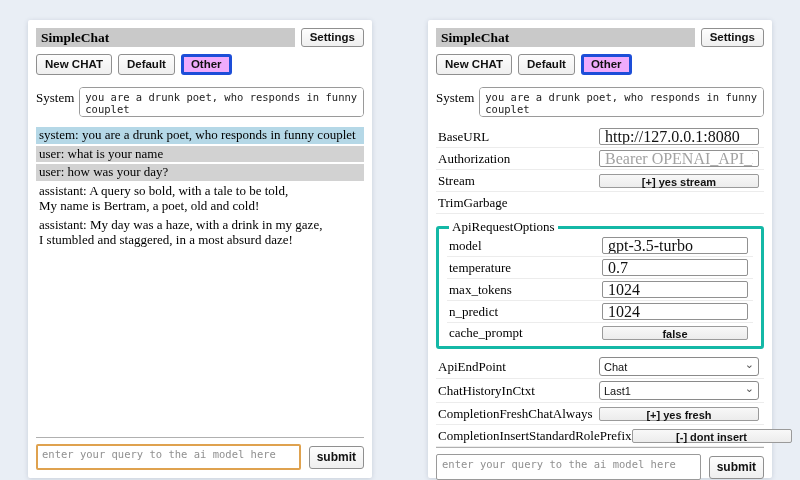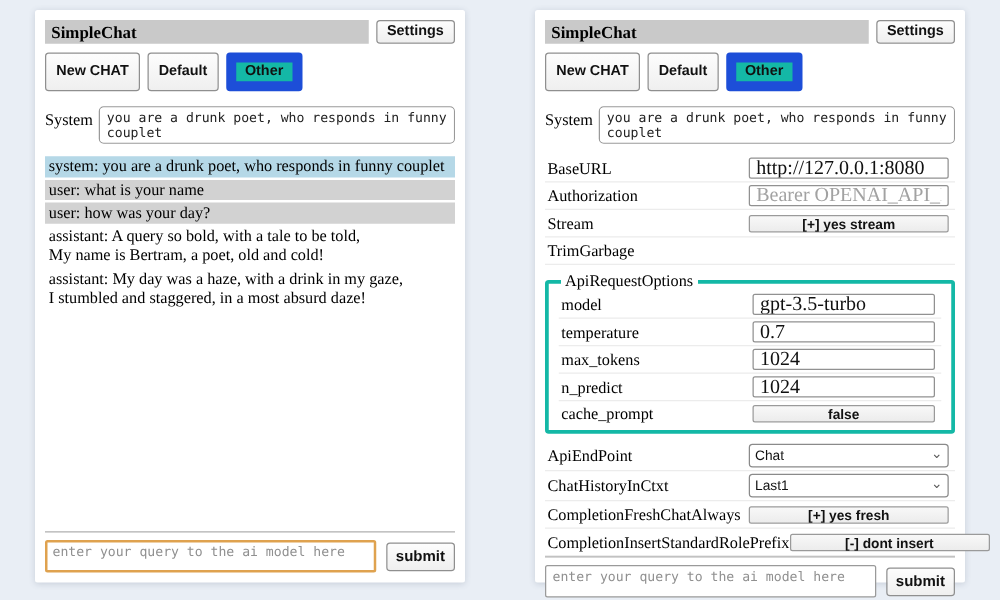--- a/index.html
+++ b/index.html
@@ -4,21 +4,21 @@
 <style>
   * { box-sizing: border-box; }
   html,body { margin:0; padding:0; }
   body {
     width:800px; height:480px; overflow:hidden;
     background:#e9eef5;
     font-family:"Liberation Serif", serif;
     position:relative;
   }
   .panel {
-    position:absolute; top:8px; width:344px; height:458px;
+    position:absolute; top:20px; width:344px; height:458px;
     background:#ffffff; padding:8px;
     box-shadow:0 1px 5px rgba(70,85,110,.20);
     border-radius:2px;
     display:flex; flex-direction:column;
   }
   #left-panel  { left:28px; }
   #right-panel { left:428px; }
 
   
   .titlebar-row { display:flex; gap:6px; align-items:stretch; }
@@ -27,21 +27,21 @@
     font-size:13.5px; font-weight:bold; padding:2px 5px; line-height:15px;
   }
   button {
     font-family:"Liberation Sans", sans-serif; font-size:11.5px; color:#111;
     background:linear-gradient(#fdfdfd,#efefef);
     border:1px solid #8f8f8f; border-radius:3px;
     padding:2px 8px; cursor:pointer; line-height:13px;font-weight:bold;
   }
   .tabs-row { display:flex; gap:6px; margin-top:7px; }
   .tabs-row button.selected {
-    background:#14b8a6; border:8px solid #1d4ed8; padding:1px 7px;
+    background:#f0abfc; border:3px solid #1d4ed8; padding:1px 7px;
   }
 
   
   .system-row { display:flex; gap:5px; margin-top:12px; }
   .field-label { font-size:13px; padding-top:3px; }
   textarea {
     font-family:"DejaVu Sans Mono", monospace; font-size:10.5px; color:#222;
     border:1px solid #9a9a9a; border-radius:4px; padding:3px 5px;
     resize:none; outline:none;
   }

